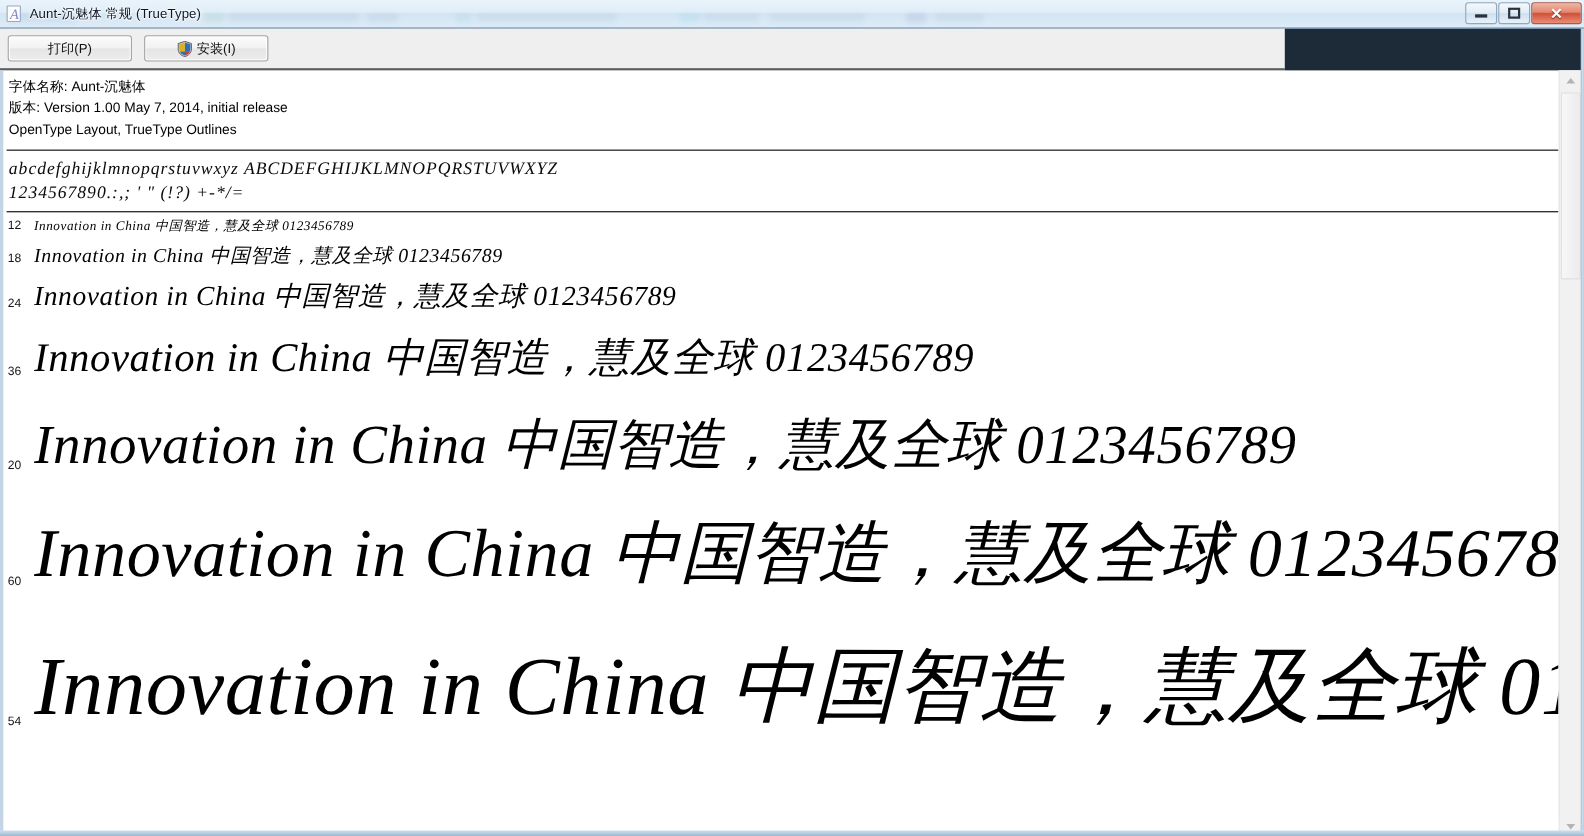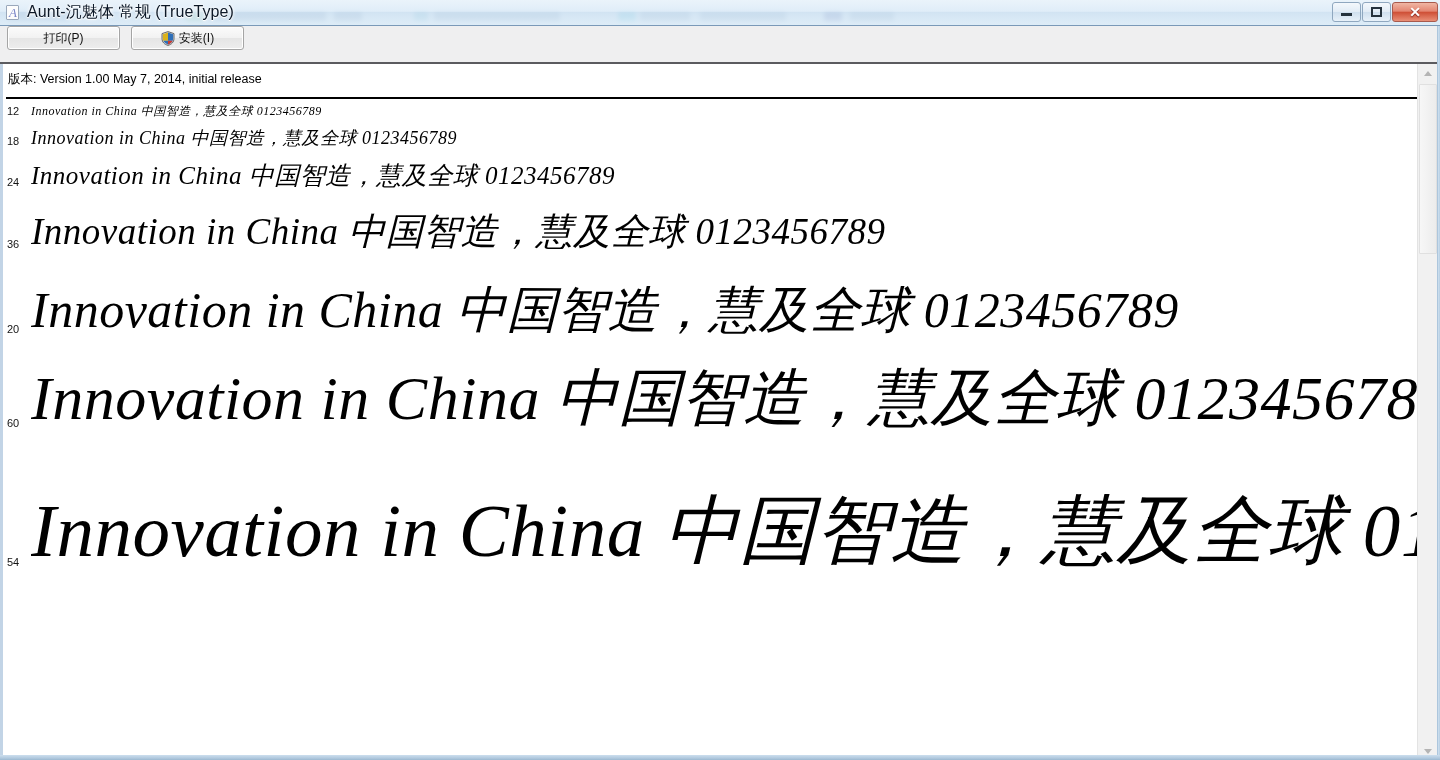--- a/index.html
+++ b/index.html
@@ -48,21 +48,21 @@
   #app-icon .pg {
     position: absolute; left: 1px; top: 0px; width: 13px; height: 15px;
     background: #fdfdfd; border: 1px solid #9aa8bb; border-radius: 1px;
   }
   #app-icon .glyph {
     position: absolute; left: 1px; top: 0px; width: 14px; height: 16px;
     color: #7a86c8; font-family: "Liberation Serif", serif;
     font-style: italic; font-size: 13px; line-height: 15px; text-align: center;
   }
   #title-text {
-    font-size: 16px; color: #0b1726; letter-spacing: .1px;
+    font-size: 12px; color: #0b1726; letter-spacing: .1px;
     text-shadow: 0 0 4px #fff, 0 0 3px #fff, 0 1px 0 #fff;
     white-space: nowrap;
   }
   #winbtns {
     position: absolute; right: 2px; top: 1px;
     display: flex; align-items: center; height: 21px;
   }
   .wbtn {
     width: 29px; height: 20px; margin-left: 1px;
     border: 1px solid #8fa7bf; border-radius: 3px;
@@ -78,24 +78,24 @@
   .wbtn .min-glyph { width: 11px; height: 3px; background: #26323d; margin-top: 6px; }
   .wbtn .max-glyph { width: 11px; height: 10px; border: 2px solid #26323d; }
   .wbtn .close-glyph {
     color: #fff; font-size: 14px; font-weight: bold; line-height: 14px;
     text-shadow: 0 1px 1px rgba(90,0,0,.75);
     font-family: "Liberation Sans", sans-serif;
   }
 
   
   #toolbar {
-    position: absolute; left: 0; top: 26px; width: 1440px; height: 38px;
+    position: absolute; left: 0; top: 26px; width: 1168px; height: 38px;
     background: #efeff0;
     border-bottom: 2px solid #5b5b5f;
-    display: flex; align-items: flex-start; padding-left: 7px;
+    display: flex; align-items: center; padding-left: 7px;
   }
   .tbtn {
     height: 24px; margin-right: 11px;
     border: 1px solid #a5a5a5; border-radius: 3px;
     background: linear-gradient(to bottom, #fbfbfb 0%, #f2f2f2 48%, #e5e5e5 52%, #ededed 100%);
     display: flex; align-items: center; justify-content: center;
     font-size: 12px; color: #111; cursor: default;
     box-shadow: 0 0 0 1px #ffffff inset;
   }
   #print-button { width: 113px; }
@@ -255,25 +255,31 @@
         </svg>
       </span>
       <span>安装(I)</span>
     </div>
   </div>
 
   <div id="content">
     <div id="content-inner">
 
       <div id="meta-block">
+        <div class="meta">字体名称: Aunt-沉魅体</div>
         <div class="meta">版本: Version 1.00 May 7, 2014, initial release</div>
+        <div class="meta">OpenType Layout, TrueType Outlines</div>
       </div>
 
       <div class="rule" id="rule-1"></div>
 
+      <div id="charset-block">
+        <div class="charline">abcdefghijklmnopqrstuvwxyz ABCDEFGHIJKLMNOPQRSTUVWXYZ</div>
+        <div class="charline">1234567890.:,; ' " (!?) +-*/=</div>
+      </div>
 
       <div class="rule" id="rule-2"></div>
 
       <div id="samples">
           <div class="sample-row" style="position: absolute; left: 0px; top: 6px; width: 1414px;">
             <div class="sz">12</div>
             <div class="smp" style="font-size: 12px;">Innovation in China 中国智造，慧及全球 0123456789</div>
           </div>
           <div class="sample-row" style="position: absolute; left: 0px; top: 30px; width: 1228px;">
             <div class="sz">18</div>
@@ -284,21 +290,21 @@
             <div class="smp" style="font-size: 25px;">Innovation in China 中国智造，慧及全球 0123456789</div>
           </div>
           <div class="sample-row" style="position: absolute; left: 0px; top: 114px; width: 1126px;">
             <div class="sz">36</div>
             <div class="smp" style="font-size: 37px;">Innovation in China 中国智造，慧及全球 0123456789</div>
           </div>
           <div class="sample-row" style="position: absolute; left: 0px; top: 186px; width: 1414px;">
             <div class="sz">20</div>
             <div class="smp" style="font-size: 50px;">Innovation in China 中国智造，慧及全球 0123456789</div>
           </div>
-          <div class="sample-row" style="position: absolute; left: 0px; top: 268px; width: 1414px;">
+          <div class="sample-row" style="position: absolute; left: 0px; top: 280px; width: 1414px;">
             <div class="sz">60</div>
             <div class="smp" style="font-size: 62px;">Innovation in China 中国智造，慧及全球 0123456789</div>
           </div>
           <div class="sample-row" style="position: absolute; left: 0px; top: 394px; width: 1414px;">
             <div class="sz">54</div>
             <div class="smp" style="font-size: 75px;">Innovation in China 中国智造，慧及全球 0123456789</div>
           </div>
         </div>
 
     </div>

